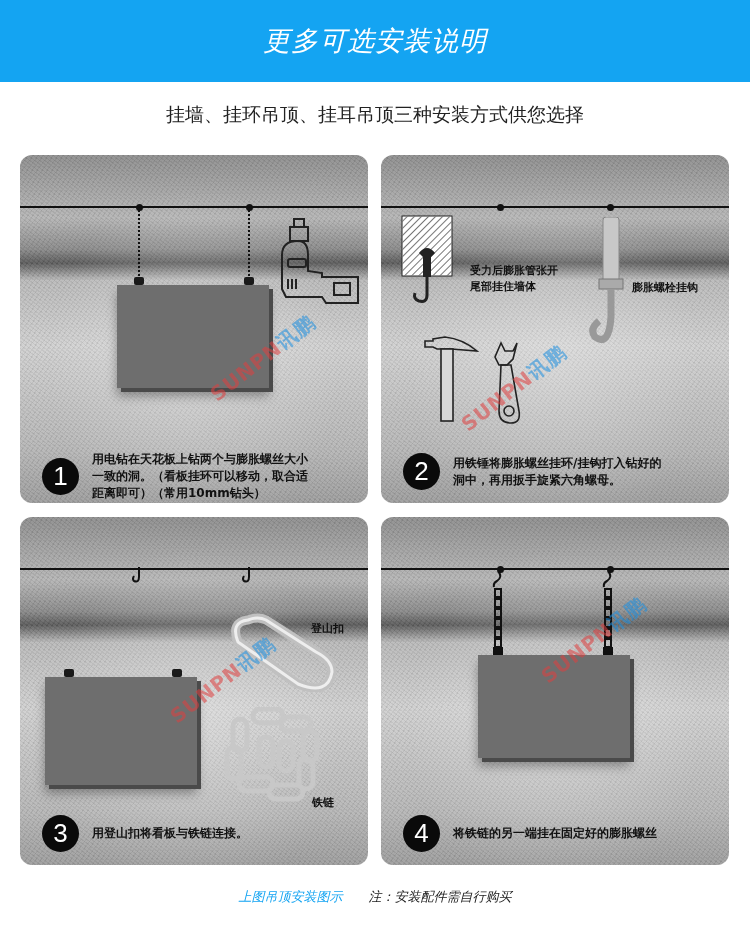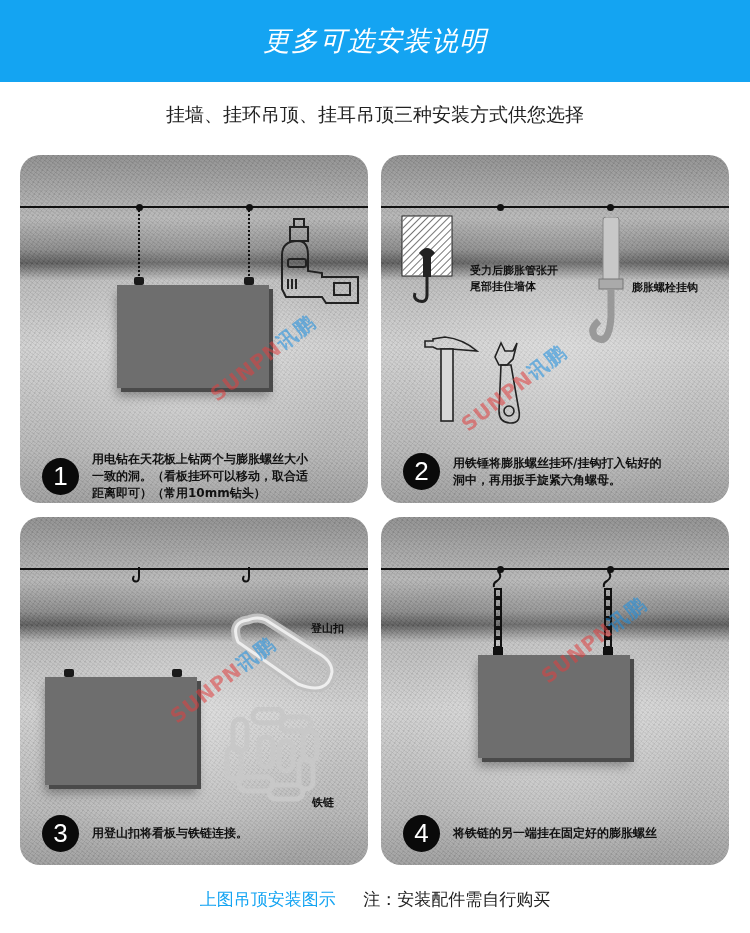--- a/index.html
+++ b/index.html
@@ -1,20 +1,20 @@
 <!DOCTYPE html>
 <html><head>
 <meta charset="utf-8">
 <style>
   * { box-sizing: border-box; margin: 0; padding: 0; }
   body { width: 750px; height: 933px; background: #ffffff; font-family: "DejaVu Sans", sans-serif; position: relative; overflow: hidden; }
   .header { position: absolute; left: 0; top: 0; width: 750px; height: 82px; background: #14a4f2; display: flex; align-items: center; justify-content: center; font-style: italic; }
   .header-title { color: #ffffff; font-size: 27px; letter-spacing: 1px; }
   .subtitle { position: absolute; left: 0; top: 102px; width: 750px; text-align: center; font-size: 19px; color: #222; }
-  .panel { position: absolute; width: 348px; height: 348px; border-radius: 20px; overflow: hidden;
+  .panel { position: absolute; width: 348px; height: 348px; border-radius: 12px; overflow: hidden;
     background:
       radial-gradient(ellipse at 50% 60%, rgba(255,255,255,0.25), rgba(0,0,0,0) 60%),
       repeating-linear-gradient(37deg, rgba(0,0,0,0.05) 0 1px, rgba(255,255,255,0.04) 1px 3px),
       repeating-linear-gradient(-53deg, rgba(0,0,0,0.05) 0 1px, rgba(255,255,255,0.03) 1px 4px),
       linear-gradient(180deg, #8d8d8d 0%, #b4b4b4 18%, #8a8a8a 27%, #5a5a5a 31%, #b9b9b9 36%, #cfcfcf 55%, #b5b5b5 85%, #9c9c9c 100%);
   }
   .p1 { left: 20px; top: 155px; }
   .p2 { left: 381px; top: 155px; }
   .p3 { left: 20px; top: 517px; padding-left: 36px; }
   .p4 { left: 381px; top: 517px; }
@@ -23,21 +23,21 @@
   .dotted { position: absolute; width: 0; border-left: 2px dotted #111; }
   .sign { position: absolute; background: #6e6e6e; box-shadow: 4px 4px 0 #4a4a4a, 0 8px 10px rgba(0,0,0,0.35); }
   .tab { position: absolute; width: 10px; height: 8px; background: #1a1a1a; border-radius: 2px; }
   .step { position: absolute; left: 22px; display: flex; align-items: center; }
   .step-num { width: 37px; height: 37px; border-radius: 50%; background: #0a0a0a; color: #fff; font-size: 26px; display: flex; align-items: center; justify-content: center; font-family: "Liberation Sans", sans-serif; flex-shrink: 0; }
   .step-text { margin-left: 13px; font-size: 12px; font-weight: bold; color: #111; line-height: 17px; }
   .label { position: absolute; font-size: 11px; font-weight: bold; color: #111; line-height: 16px; }
   .watermark { position: absolute; font-size: 20px; font-weight: bold; transform: rotate(-38deg); letter-spacing: 1px; opacity: 0.55; white-space: nowrap; }
   .wm-a { color: #e04040; }
   .wm-b { color: #1c8fe0; }
-  .footer { position: absolute; left: 0; top: 888px; width: 750px; text-align: center; font-size: 17px; }
+  .footer { position: absolute; left: 0; top: 888px; width: 750px; text-align: center; font-size: 13px; font-style: italic; }
   .footer-blue { color: #14a4f2; }
   .footer-note { color: #222; margin-left: 22px; }
   svg { position: absolute; }
 </style>
 </head>
 <body>
 
 <div class="header">
   <div class="header-title">更多可选安装说明</div>
 </div>

